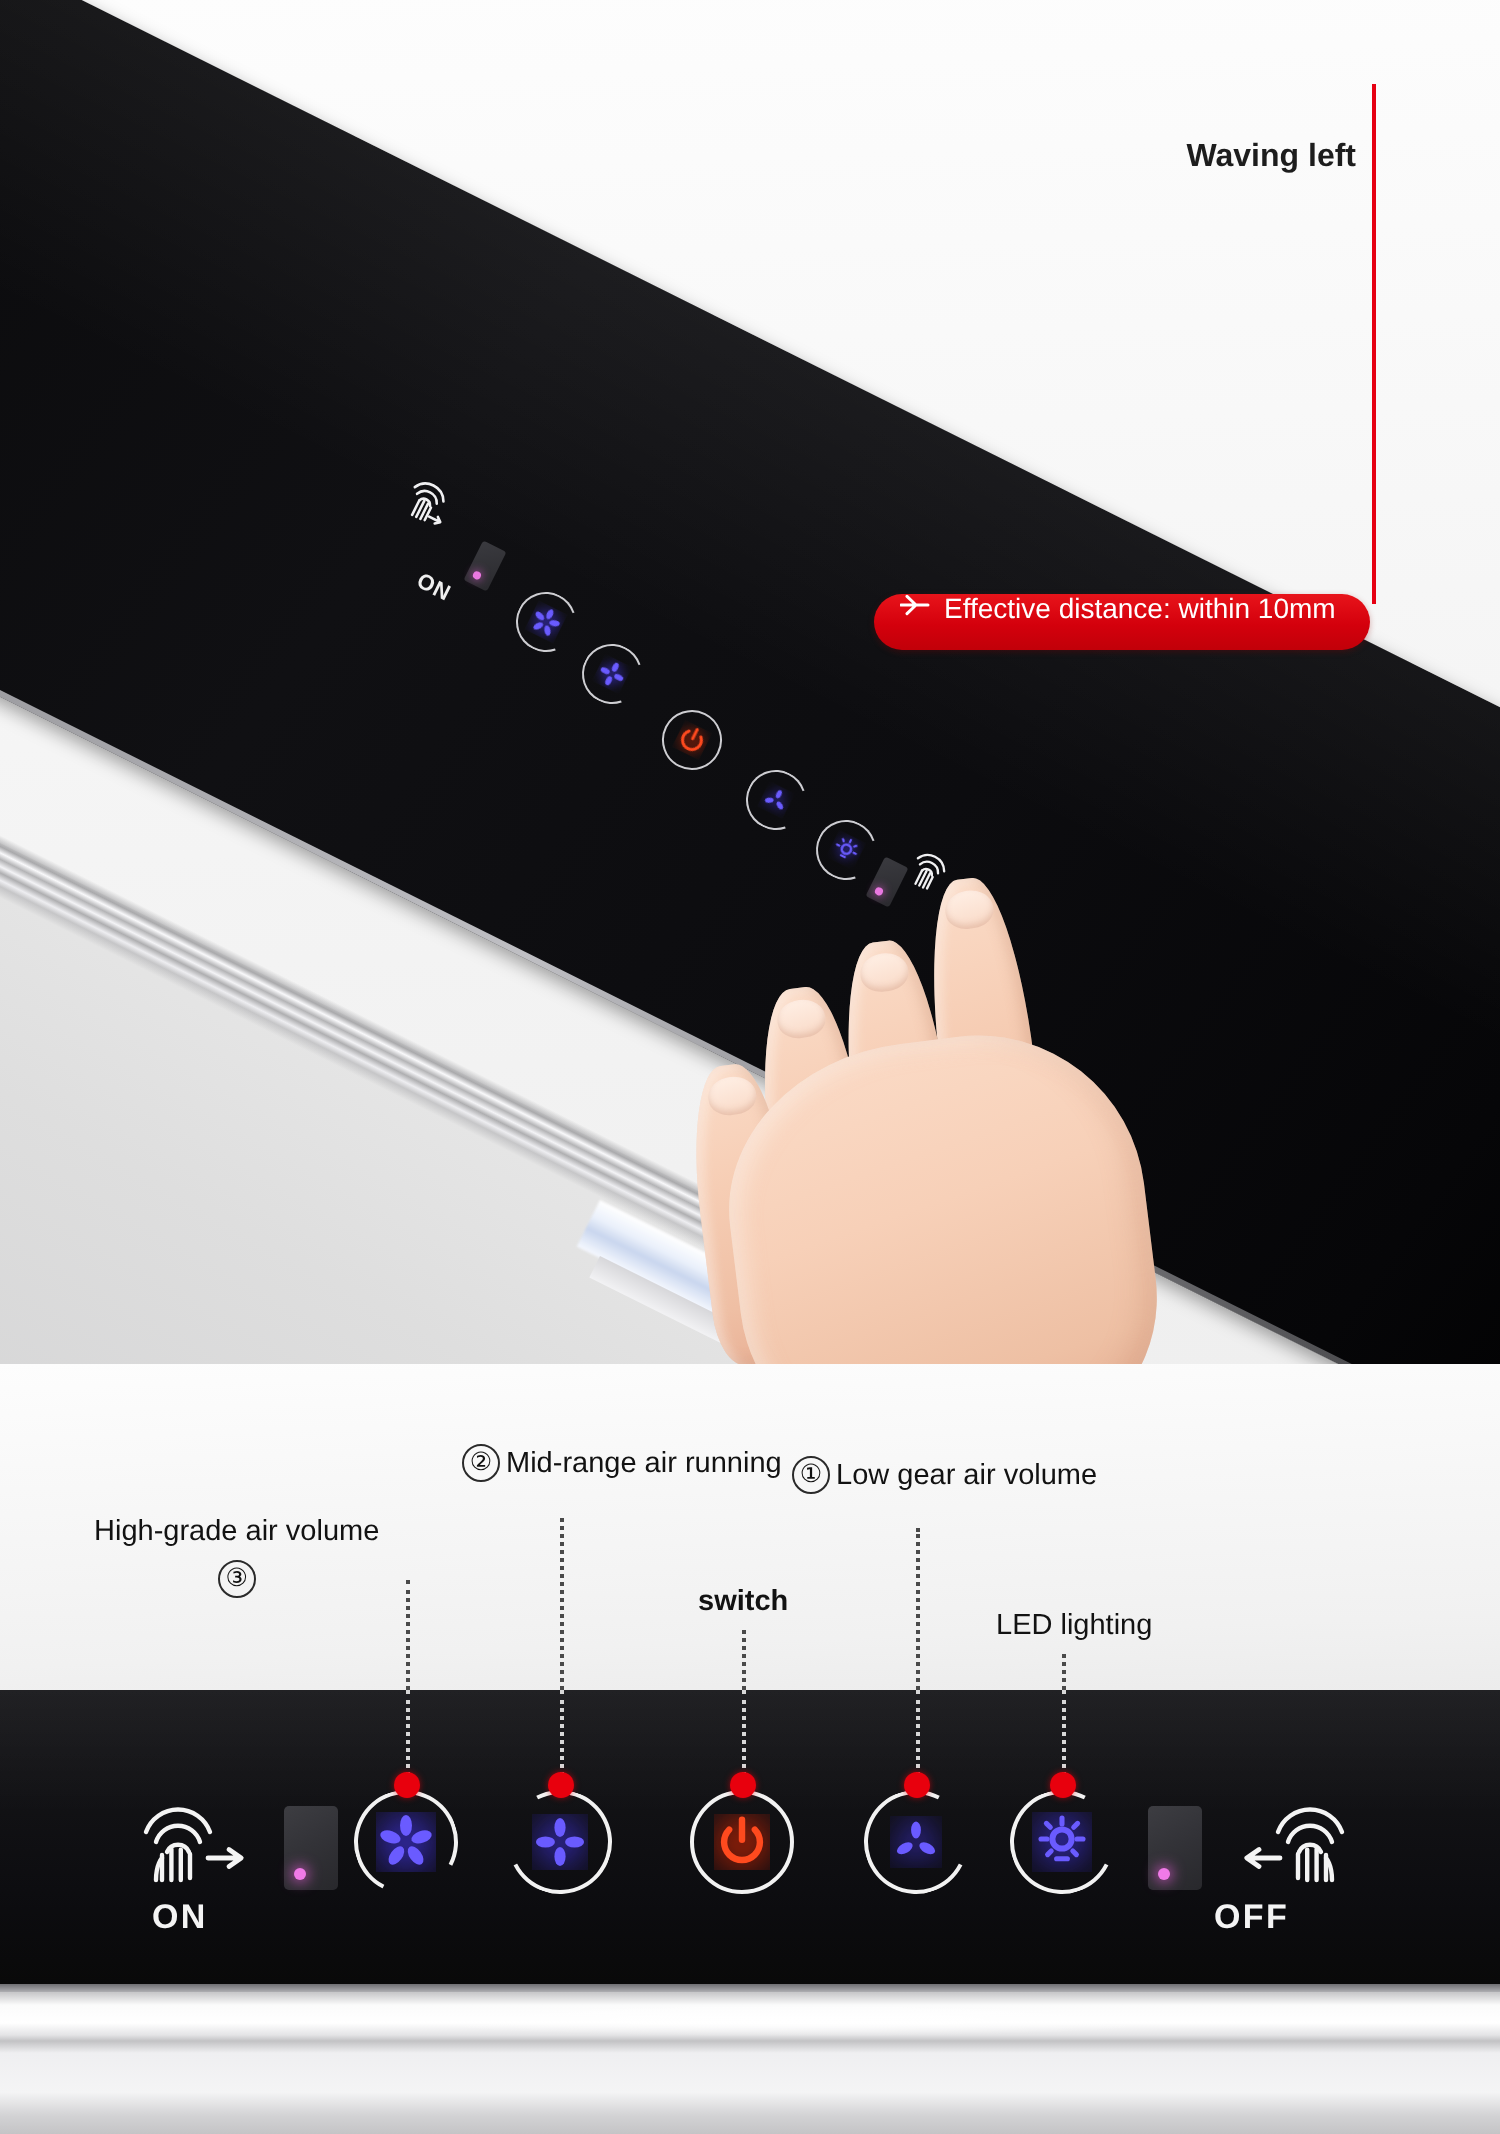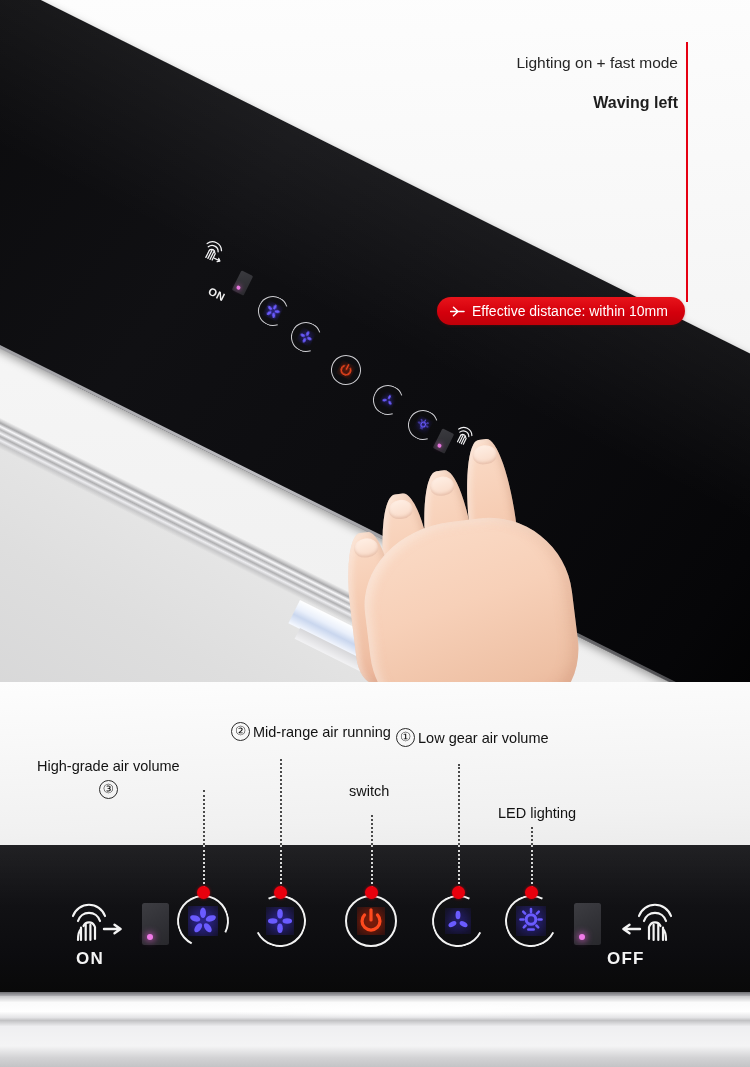--- a/index.html
+++ b/index.html
@@ -214,21 +214,21 @@
   }
 
   
   .badge {
     position: absolute;
     left: 437px; top: 297px;
     height: 28px;
     padding: 0 17px 0 13px;
     border-radius: 14px;
     background: linear-gradient(180deg,#e8141b 0%, #d4000c 55%, #c10009 100%);
-    display: flex; align-items: center; gap: 7px;
+    display: flex; gap: 7px;
     box-shadow: 0 1px 3px rgba(140,0,8,.3);
     z-index: 7;
   }
   .badge-txt {
     font-size: 14px; color: #fff; font-weight: 400;
     white-space: nowrap;
     line-height: 1;
   }
   .badge-ico { display:block; }
 
@@ -255,21 +255,21 @@
   }
   .circnum {
     display:inline-flex; align-items:center; justify-content:center;
     width: 19px; height: 19px;
     border: 1.2px solid #2a2a2a;
     border-radius: 50%;
     font-size: 12.5px; line-height: 1;
     color: #111;
     flex: 0 0 auto;
   }
-  .callout.stacked { flex-direction: column; gap: 6px; }
+  .callout.stacked { flex-direction: column; gap: 6px; margin-left: 10px; }
 
   .leader {
     position: absolute;
     width: 0; border-left: 2px dotted #4a4a4a;
     z-index: 3;
   }
   .leader.onblack { border-left-color: #d8d8d8; }
 
   
   .panel {
@@ -484,21 +484,20 @@
       <div class="finger" style="left:30px;  top:84px;  width:48px; height:168px;">
           <div class="nail"></div>
         </div>
       <div class="finger" style="left:-8px;  top:118px; width:45px; height:150px;">
           <div class="nail"></div>
         </div>
       <div class="palm"></div>
     </div>
 
     <div class="textblock">
-      <div class="tb-p">Lighting on + fast mode</div>
       <div class="tb-gap"></div>
       <div class="tb-h">Waving left</div>
     </div>
     <div class="accent-line"></div>
 
     <div class="badge">
       <svg class="badge-ico" width="15" height="11" viewBox="0 0 15 11">
         <path d="M0.5 5.5 L14 5.5 M3.5 1.2 L8 5.5 M3.5 9.8 L8 5.5" stroke="#ffffff" stroke-width="1.5" fill="none" stroke-linecap="round"></path>
       </svg>
       <span class="badge-txt">Effective distance: within 10mm</span>
@@ -516,21 +515,21 @@
       <div class="callout" style="left:231px; top:40px;">
         <span class="circnum">②</span>
         <span>Mid-range air running</span>
       </div>
 
       <div class="callout" style="left:396px; top:46px;">
         <span class="circnum">①</span>
         <span>Low gear air volume</span>
       </div>
 
-      <div class="callout" style="left:349px; top:101px;">
+      <div class="callout" style="left:349px; top:111px;font-weight:bold;">
         <span>switch</span>
       </div>
 
       <div class="callout" style="left:498px; top:123px;">
         <span>LED lighting</span>
       </div>
     </div>
 
     <div class="leader" style="left:203px; top:108px;  height:55px;"></div>
     <div class="leader" style="left:280px; top:77px;   height:86px;"></div>

